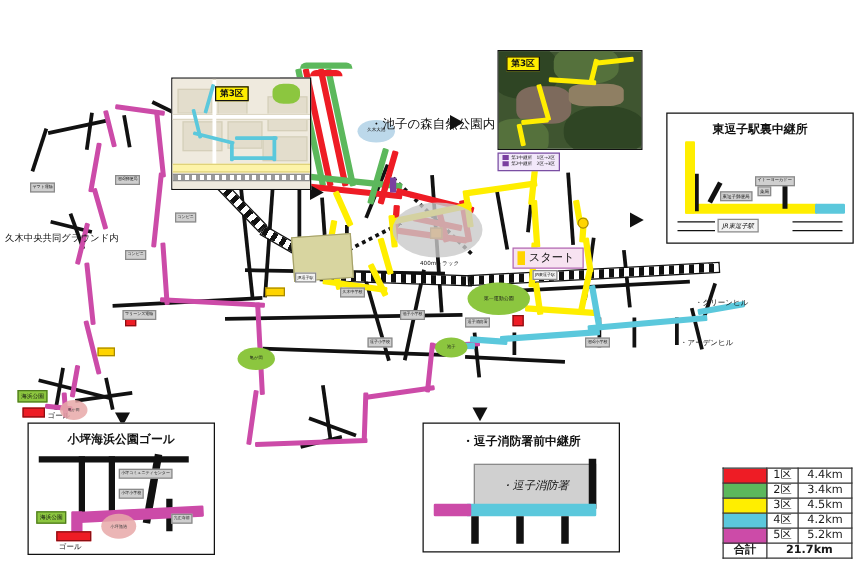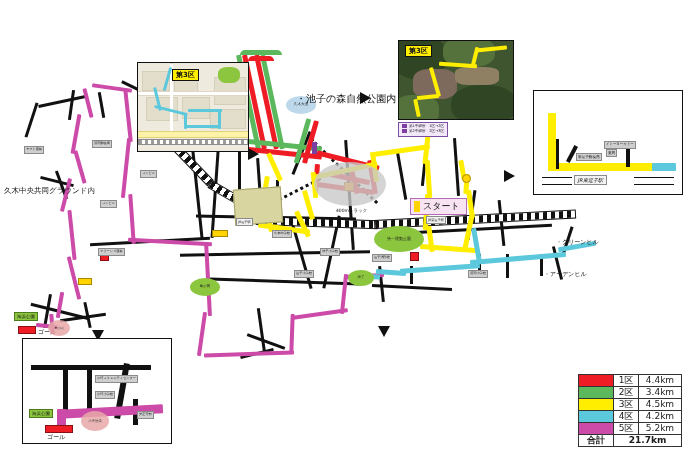--- a/index.html
+++ b/index.html
@@ -346,38 +346,52 @@
       <div class="rt r3" style="left:18px;top:54px;width:22px;height:4px;transform:rotate(-6deg);"></div>
       <div class="rt r3" style="left:34px;top:26px;width:4px;height:30px;transform:rotate(-16deg);"></div>
       <div class="rt r3" style="left:40px;top:22px;width:38px;height:4px;transform:rotate(4deg);"></div>
       <div class="rt r3" style="left:74px;top:6px;width:4px;height:20px;transform:rotate(14deg);"></div>
       <div class="rt r3" style="left:76px;top:6px;width:32px;height:4px;transform:rotate(-6deg);"></div>
       <div class="tag3" style="left:6px;top:4px;">第3区</div>
     </div>
   </div>
 
   <div class="inset" style="left:533px;top:90px;width:150px;height:105px;">
+    <div class="cap" style="top:6px;">東逗子駅裏中継所</div>
 
     <div class="rt r3" style="left:14px;top:22px;width:8px;height:58px;"></div>
     <div class="rt r3" style="left:14px;top:72px;width:106px;height:8px;"></div>
     <div class="rt r4" style="left:118px;top:72px;width:24px;height:8px;"></div>
 
     <div class="road" style="left:22px;top:48px;width:3px;height:30px;"></div>
     <div class="road" style="left:36px;top:54px;width:4px;height:18px;transform:rotate(28deg);"></div>
     <div class="road" style="left:92px;top:52px;width:4px;height:24px;"></div>
     <div class="roadw" style="left:8px;top:86px;width:30px;height:6px;"></div>
     <div class="roadw" style="left:100px;top:86px;width:40px;height:6px;"></div>
     <div class="bldgw" style="left:40px;top:84px;font-size:5px;padding:1px 3px;font-style:italic;">JR東逗子駅</div>
     <div class="bldg" style="left:42px;top:62px;font-size:3.6px;">東逗子郵便局</div>
     <div class="bldg" style="left:72px;top:58px;font-size:3.6px;">薬局</div>
     <div class="bldg" style="left:70px;top:50px;font-size:3.4px;">イトーヨーカドー</div>
   </div>
 
+  <div class="inset" style="left:338px;top:338px;width:158px;height:104px;">
+    <div class="cap" style="top:8px;">・逗子消防署前中継所</div>
+    <div class="abs" style="left:40px;top:32px;width:96px;height:34px;background:#d0d0d0;border:1px solid #8a8a8a;">
+      <div class="abs" style="left:0;top:10px;width:100%;text-align:center;font-size:9px;font-style:italic;color:#111;">・逗子消防署</div>
+    </div>
+    <div class="road" style="left:132px;top:28px;width:6px;height:40px;"></div>
+    <div class="rt r4" style="left:34px;top:64px;width:104px;height:10px;"></div>
+    <div class="rt r5" style="left:8px;top:64px;width:30px;height:10px;"></div>
+    <div class="road" style="left:38px;top:74px;width:6px;height:22px;"></div>
+    <div class="road" style="left:74px;top:74px;width:6px;height:22px;"></div>
+    <div class="road" style="left:110px;top:74px;width:6px;height:22px;"></div>
+  </div>
 
   <div class="inset" style="left:22px;top:338px;width:150px;height:106px;">
+    <div class="cap" style="top:6px;">小坪海浜公園ゴール</div>
 
     <div class="road" style="left:8px;top:26px;width:120px;height:5px;"></div>
     <div class="road" style="left:40px;top:26px;width:5px;height:50px;"></div>
     <div class="road" style="left:64px;top:26px;width:5px;height:44px;"></div>
     <div class="road" style="left:96px;top:24px;width:6px;height:56px;transform:rotate(10deg);"></div>
     <div class="road" style="left:110px;top:60px;width:5px;height:26px;"></div>
 
     <div class="rt r5" style="left:36px;top:68px;width:104px;height:9px;transform:rotate(-3deg);"></div>
     <div class="rt r5" style="left:34px;top:70px;width:9px;height:20px;"></div>
     <div class="goalbar" style="left:22px;top:86px;width:26px;height:6px;"></div>

